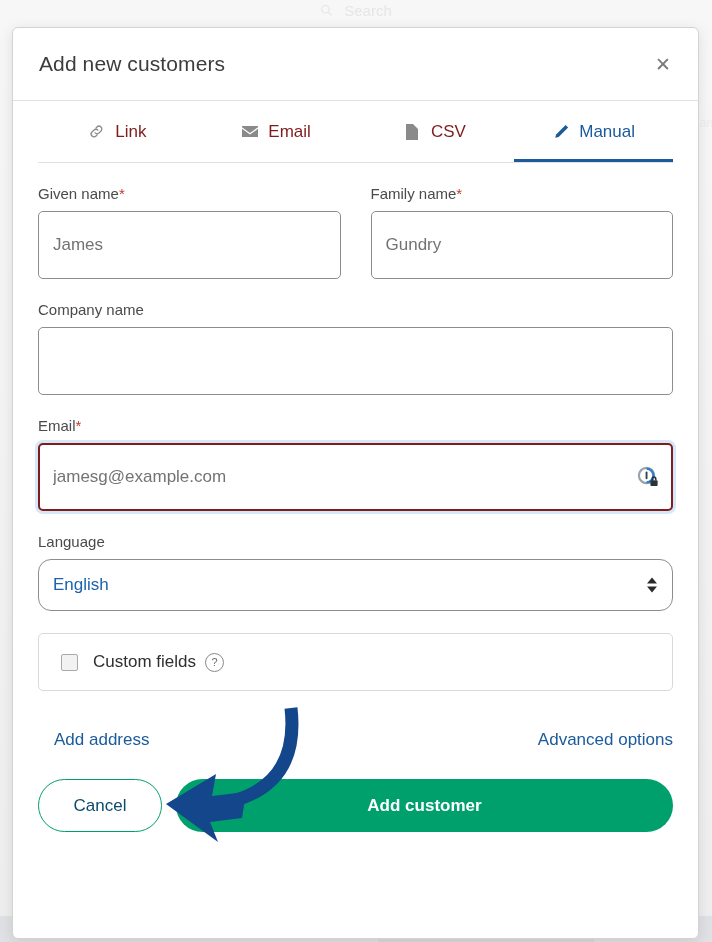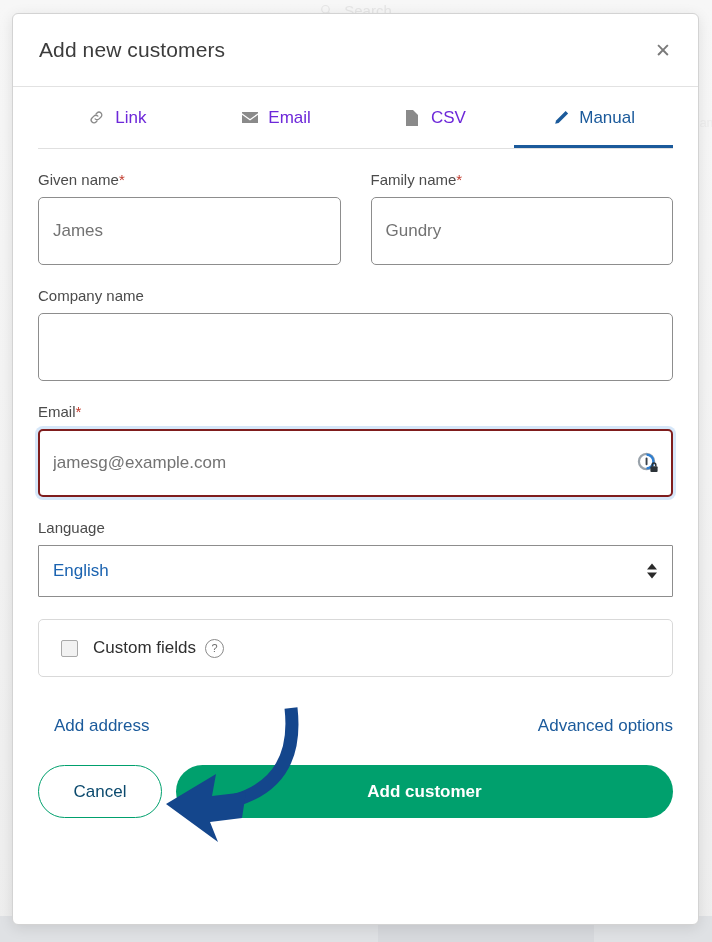--- a/index.html
+++ b/index.html
@@ -56,21 +56,21 @@
     position: absolute;
     top: 0;
     bottom: 0;
     background: #dfe1e4;
   }
 
   
   #modal {
     position: absolute;
     left: 12px;
-    top: 13px;
+    top: 27px;
     width: 687px;
     height: 912px;
     background: #ffffff;
     border: 1px solid #d3d3d3;
     border-radius: 6px;
     box-shadow: 0 3px 14px rgba(0,0,0,0.10);
     box-sizing: border-box;
     overflow: hidden;
   }
 
@@ -127,21 +127,21 @@
     background: #e0e0e0;
   }
   .tab {
     flex: 1;
     height: 61px;
     display: flex;
     align-items: center;
     justify-content: center;
     gap: 10px;
     font-size: 17px;
-    color: #6d28d9;
+    color: #7f1d1d;
     cursor: pointer;
     background: none;
     border: none;
     padding: 0;
     position: relative;
     font-family: "Liberation Sans", sans-serif;
     box-sizing: border-box;
   }
   .tab .tab-icon {
     display: inline-flex;
@@ -215,21 +215,21 @@
     cursor: pointer;
   }
 
   
   .select-wrap { position: relative; }
   .select-box {
     width: 100%;
     height: 52px;
     box-sizing: border-box;
     border: 1px solid #8d8d8d;
-    border-radius: 1px;
+    border-radius: 13px;
     padding: 0 40px 0 14px;
     font-size: 17px;
     color: #1b63b0;
     font-family: "Liberation Sans", sans-serif;
     background: #fff;
     display: flex;
     align-items: center;
     cursor: pointer;
     appearance: none;
     outline: none;

